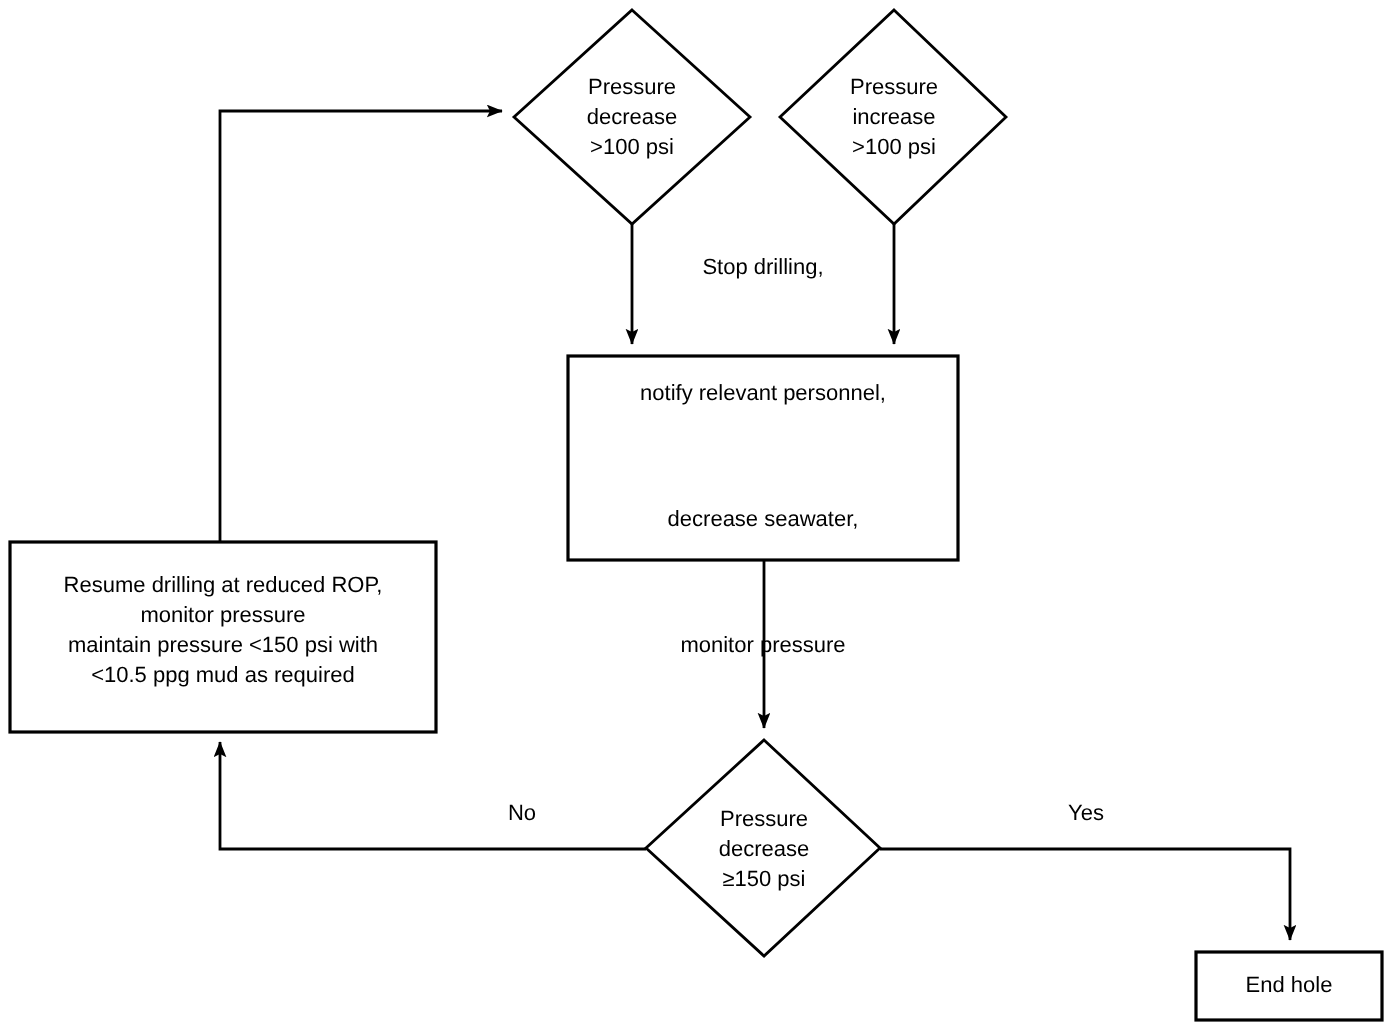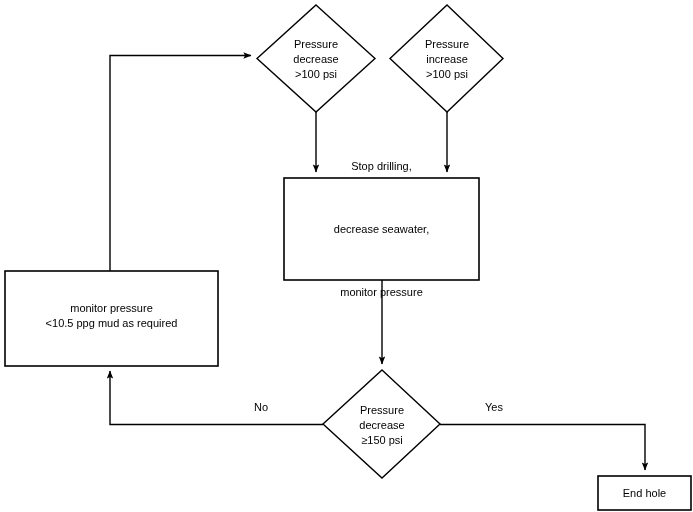--- a/index.html
+++ b/index.html
@@ -94,36 +94,39 @@
   </div>
 
   <div class="node-text" style="left:392px; top:30px; width:110px; height:58px;">
     <span>Pressure</span>
     <span>increase</span>
     <span>&gt;100 psi</span>
   </div>
 
   <div class="node-text" style="left:284px; top:198px; width:195px; height:62px;gap:48px;">
     <span>Stop drilling,</span>
+    <span>notify relevant personnel,</span>
     <span>decrease seawater,</span>
     <span>monitor pressure</span>
   </div>
 
   <div class="node-text" style="left:5px; top:285px; width:213px; height:62px;">
+    <span>Resume drilling at reduced ROP,</span>
     <span>monitor pressure</span>
+    <span>maintain pressure &lt;150 psi with</span>
     <span>&lt;10.5 ppg mud as required</span>
   </div>
 
   <div class="node-text" style="left:325px; top:396px; width:114px; height:58px;">
     <span>Pressure</span>
     <span>decrease</span>
     <span>≥150 psi</span>
   </div>
 
   <div class="node-text" style="left:598px; top:476px; width:93px; height:34px;border-radius:15px;">
     <span>End hole</span>
   </div>
 
   <div class="edge-label" style="left:232px; top:401px; width:36px;">No</div>
 
-  <div class="edge-label" style="left:467px; top:401px; width:36px;">Yes</div>
+  <div class="edge-label" style="left:516px; top:401px; width:36px;">Yes</div>
 
 </div>
 
 </body></html>

